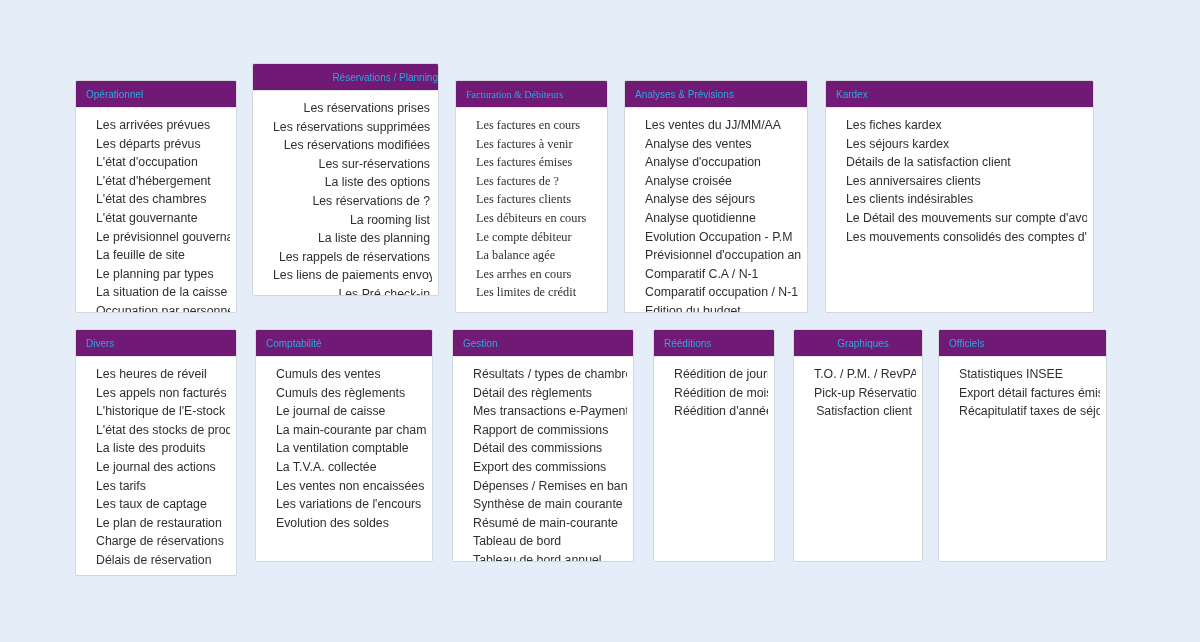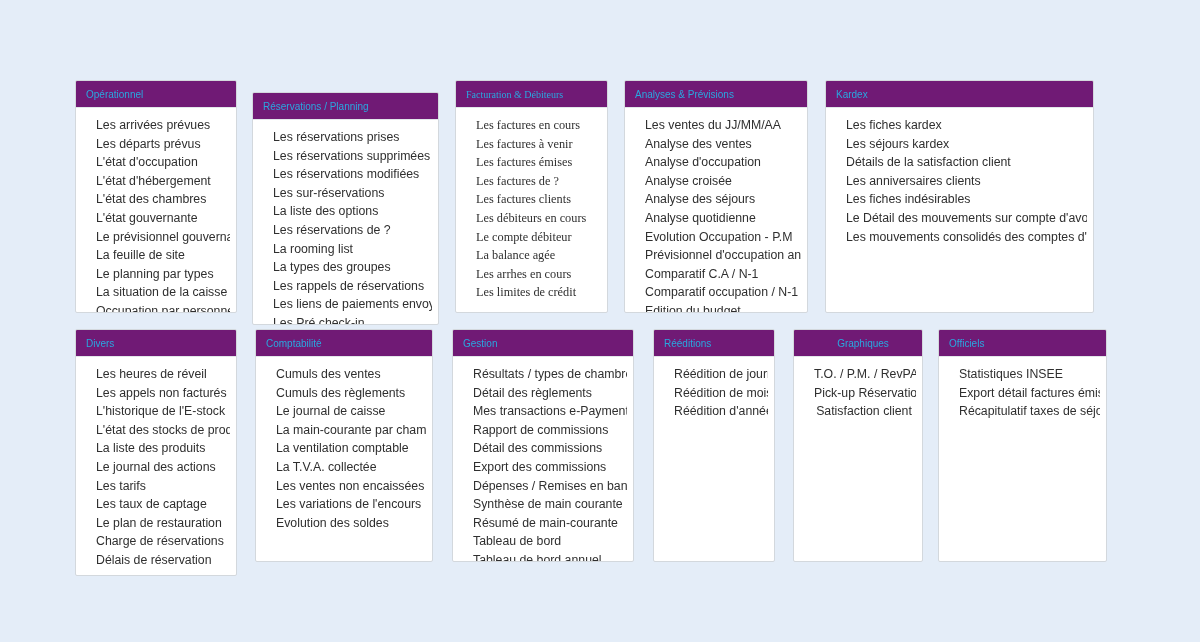--- a/index.html
+++ b/index.html
@@ -63,31 +63,31 @@
       <div class="panel-item">L'état des chambres</div>
       <div class="panel-item">L'état gouvernante</div>
       <div class="panel-item">Le prévisionnel gouvernante</div>
       <div class="panel-item">La feuille de site</div>
       <div class="panel-item">Le planning par types</div>
       <div class="panel-item">La situation de la caisse</div>
       <div class="panel-item">Occupation par personne</div>
     </div>
   </div>
 
-  <div class="panel" style="left:252px; top:92px; width:187px; height:233px;">
+  <div class="panel" style="left:252px; top:63px; width:187px; height:233px;text-align:right;">
     <div class="panel-header">Réservations / Planning</div>
     <div class="panel-body">
       <div class="panel-item">Les réservations prises</div>
       <div class="panel-item">Les réservations supprimées</div>
       <div class="panel-item">Les réservations modifiées</div>
       <div class="panel-item">Les sur-réservations</div>
       <div class="panel-item">La liste des options</div>
       <div class="panel-item">Les réservations de ?</div>
       <div class="panel-item">La rooming list</div>
-      <div class="panel-item">La types des groupes</div>
+      <div class="panel-item">La liste des planning</div>
       <div class="panel-item">Les rappels de réservations</div>
       <div class="panel-item">Les liens de paiements envoyés</div>
       <div class="panel-item">Les Pré check-in</div>
     </div>
   </div>
 
   <div class="panel" style="left:455px; top:80px; width:153px; height:233px;font-family:Liberation Serif, serif;">
     <div class="panel-header">Facturation &amp; Débiteurs</div>
     <div class="panel-body">
       <div class="panel-item">Les factures en cours</div>
@@ -120,21 +120,21 @@
     </div>
   </div>
 
   <div class="panel" style="left:825px; top:80px; width:269px; height:233px;">
     <div class="panel-header">Kardex</div>
     <div class="panel-body">
       <div class="panel-item">Les fiches kardex</div>
       <div class="panel-item">Les séjours kardex</div>
       <div class="panel-item">Détails de la satisfaction client</div>
       <div class="panel-item">Les anniversaires clients</div>
-      <div class="panel-item">Les fiches indésirables</div>
+      <div class="panel-item">Les clients indésirables</div>
       <div class="panel-item">Le Détail des mouvements sur compte d'avoir</div>
       <div class="panel-item">Les mouvements consolidés des comptes d'avoir</div>
     </div>
   </div>
 
   <div class="panel" style="left:75px; top:329px; width:162px; height:247px;">
     <div class="panel-header">Divers</div>
     <div class="panel-body">
       <div class="panel-item">Les heures de réveil</div>
       <div class="panel-item">Les appels non facturés</div>

